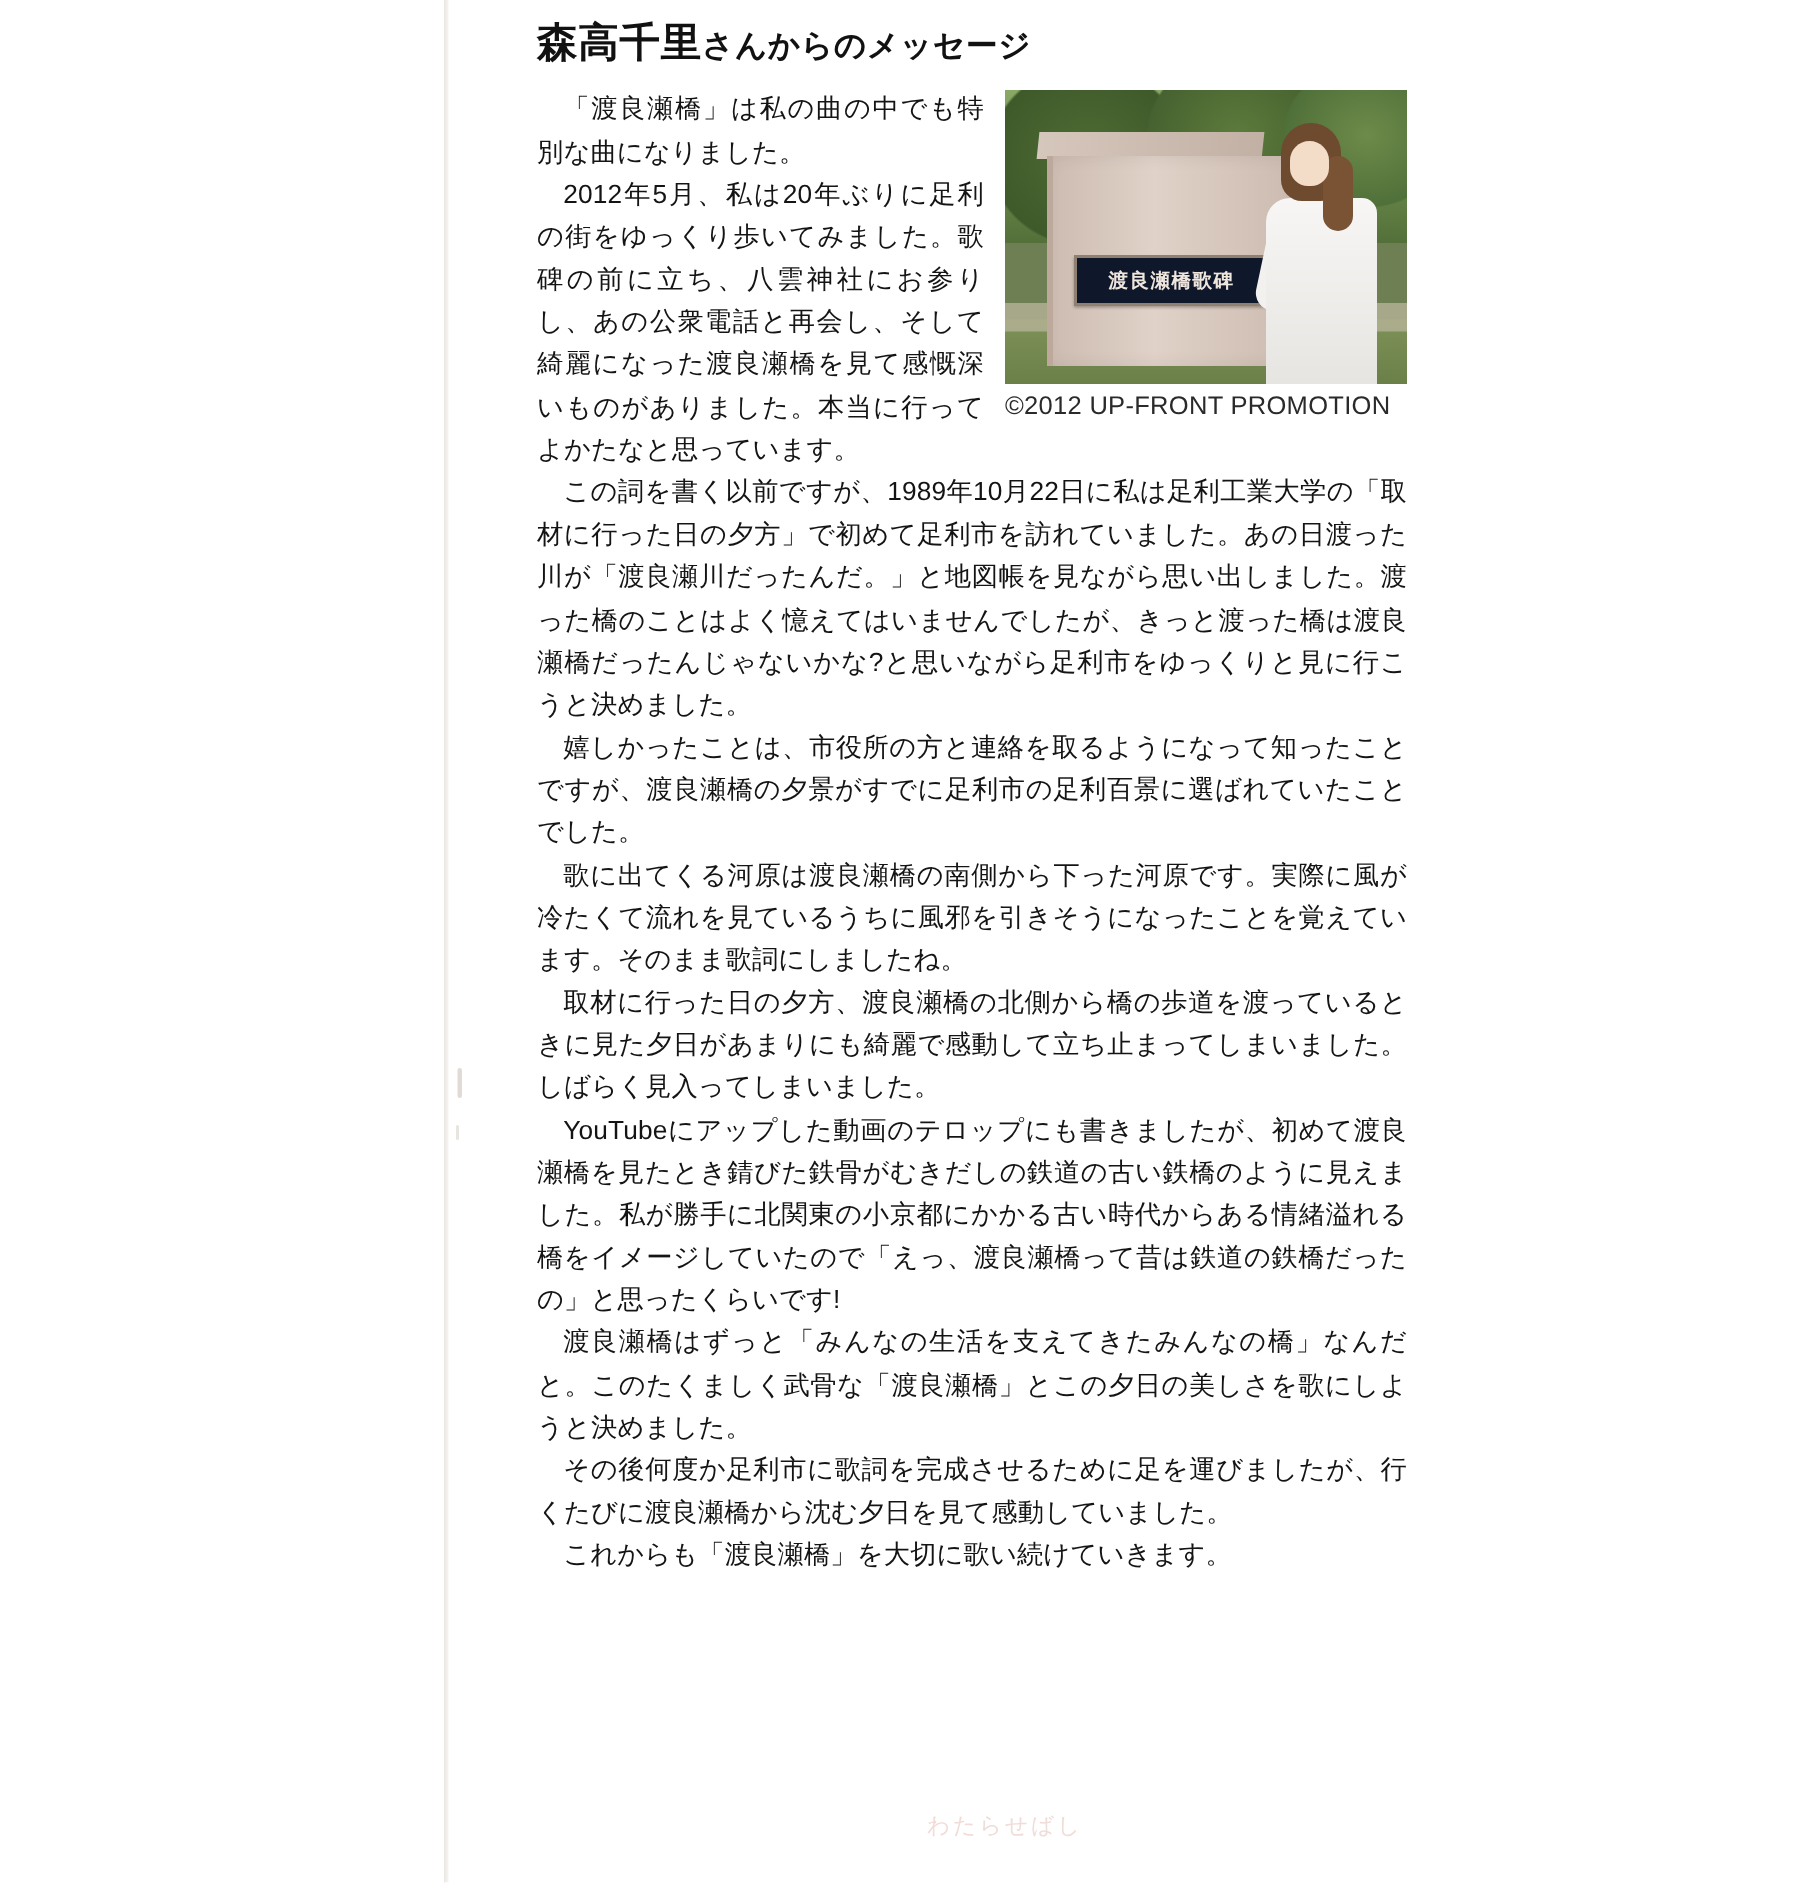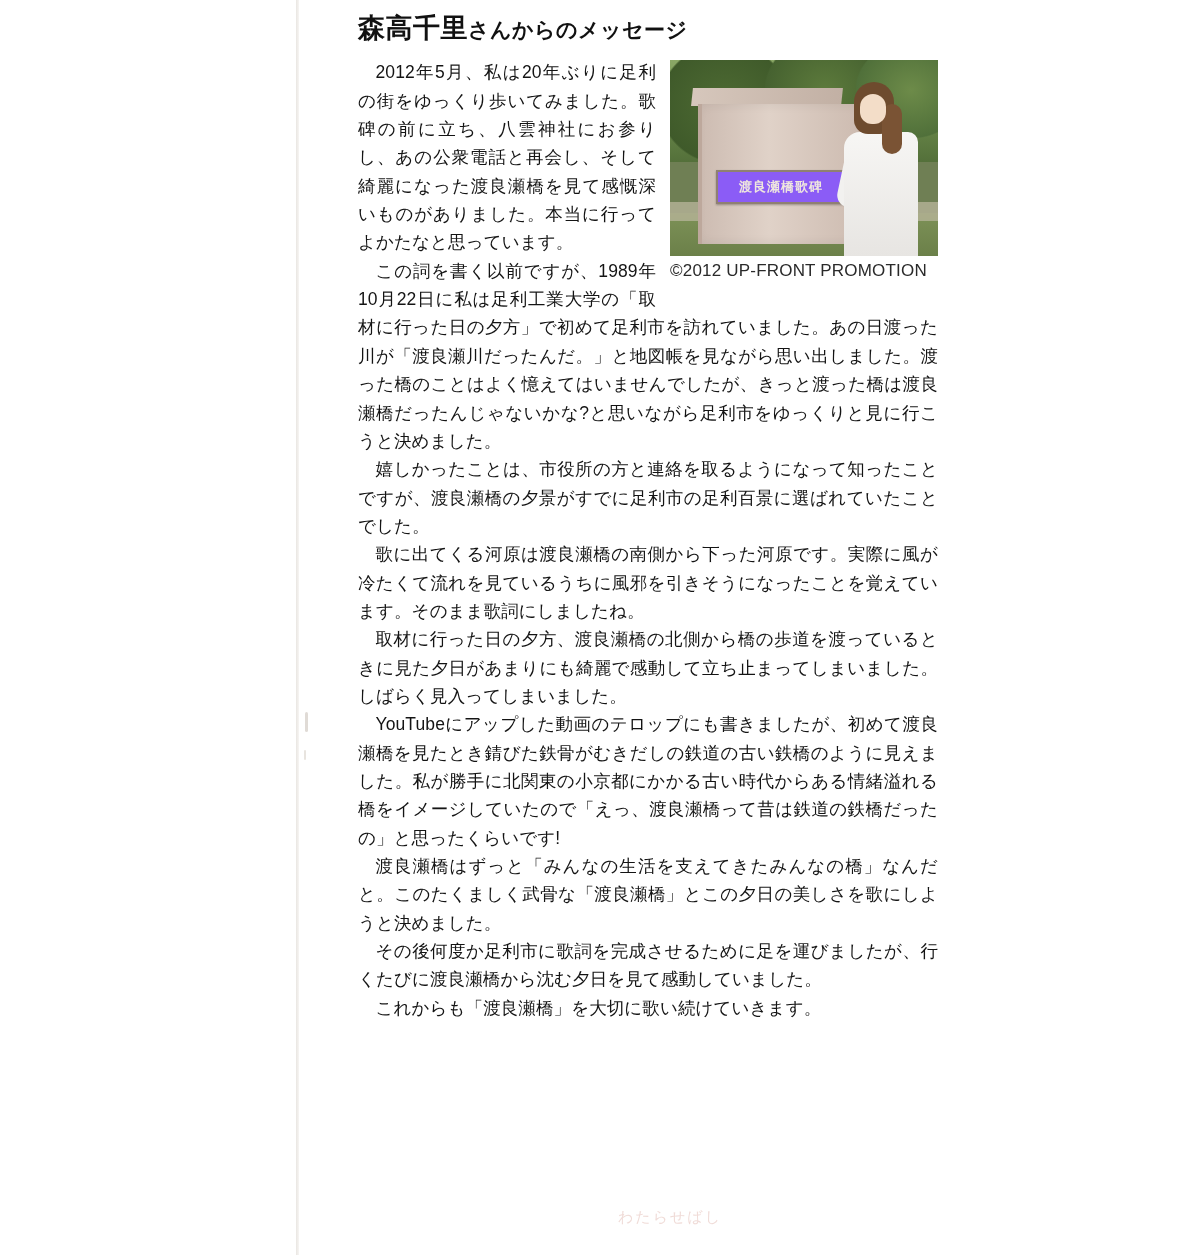--- a/index.html
+++ b/index.html
@@ -128,21 +128,21 @@
     position: absolute;
     left: 22px; bottom: 150px;
     width: 150px; height: 18px;
     background: linear-gradient(to right, #d6c7bc, #c2b0a4);
     transform: skewX(-6deg);
   }
   .photo .plaque {
     position: absolute;
     left: 46px; bottom: 52px;
     width: 126px; height: 30px;
-    background: #8b5cf6;
+    background: #0f172a;
     border: 2px solid #8f8072;
     color: #efe7de;
     font-size: 13px;
     font-weight: bold;
     letter-spacing: 1px;
     display: flex;
     align-items: center;
     justify-content: center;
     box-shadow: 0 1px 2px rgba(0,0,0,.3);
   }
@@ -228,20 +228,21 @@
       <div class="person-arm"></div>
       <div class="person-body"></div>
       <div class="person-hair"></div>
       <div class="person-hair2"></div>
       <div class="person-face"></div>
     </div>
     <div class="photo-credit">©2012 UP-FRONT PROMOTION</div>
   </div>
 
   <div class="body-text">
+    <p class="indent">「渡良瀬橋」は私の曲の中でも特別な曲になりました。</p>
     <p class="indent">2012年5月、私は20年ぶりに足利の街をゆっくり歩いてみました。歌碑の前に立ち、八雲神社にお参りし、あの公衆電話と再会し、そして綺麗になった渡良瀬橋を見て感慨深いものがありました。本当に行ってよかたなと思っています。</p>
     <p class="indent">この詞を書く以前ですが、1989年10月22日に私は足利工業大学の「取材に行った日の夕方」で初めて足利市を訪れていました。あの日渡った川が「渡良瀬川だったんだ。」と地図帳を見ながら思い出しました。渡った橋のことはよく憶えてはいませんでしたが、きっと渡った橋は渡良瀬橋だったんじゃないかな?と思いながら足利市をゆっくりと見に行こうと決めました。</p>
     <p class="indent">嬉しかったことは、市役所の方と連絡を取るようになって知ったことですが、渡良瀬橋の夕景がすでに足利市の足利百景に選ばれていたことでした。</p>
     <p class="indent">歌に出てくる河原は渡良瀬橋の南側から下った河原です。実際に風が冷たくて流れを見ているうちに風邪を引きそうになったことを覚えています。そのまま歌詞にしましたね。</p>
     <p class="indent">取材に行った日の夕方、渡良瀬橋の北側から橋の歩道を渡っているときに見た夕日があまりにも綺麗で感動して立ち止まってしまいました。しばらく見入ってしまいました。</p>
     <p class="indent">YouTubeにアップした動画のテロップにも書きましたが、初めて渡良瀬橋を見たとき錆びた鉄骨がむきだしの鉄道の古い鉄橋のように見えました。私が勝手に北関東の小京都にかかる古い時代からある情緒溢れる橋をイメージしていたので「えっ、渡良瀬橋って昔は鉄道の鉄橋だったの」と思ったくらいです!</p>
     <p class="indent">渡良瀬橋はずっと「みんなの生活を支えてきたみんなの橋」なんだと。このたくましく武骨な「渡良瀬橋」とこの夕日の美しさを歌にしようと決めました。</p>
     <p class="indent">その後何度か足利市に歌詞を完成させるために足を運びましたが、行くたびに渡良瀬橋から沈む夕日を見て感動していました。</p>
     <p class="indent">これからも「渡良瀬橋」を大切に歌い続けていきます。</p>
   </div>

